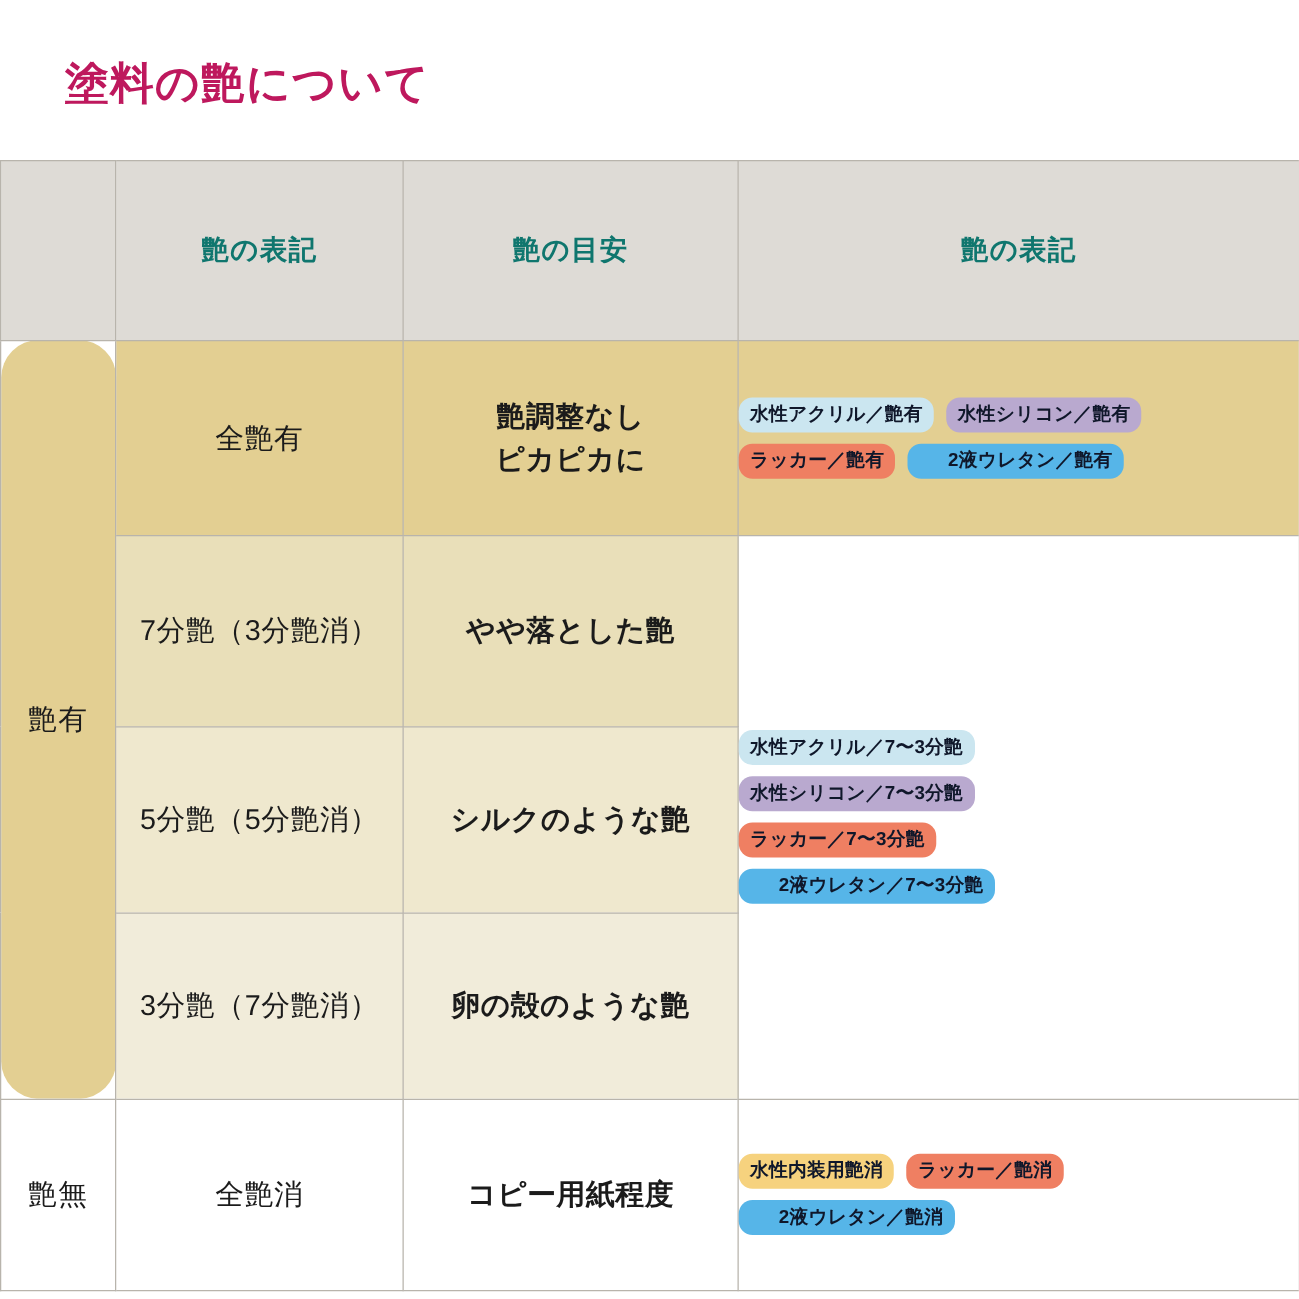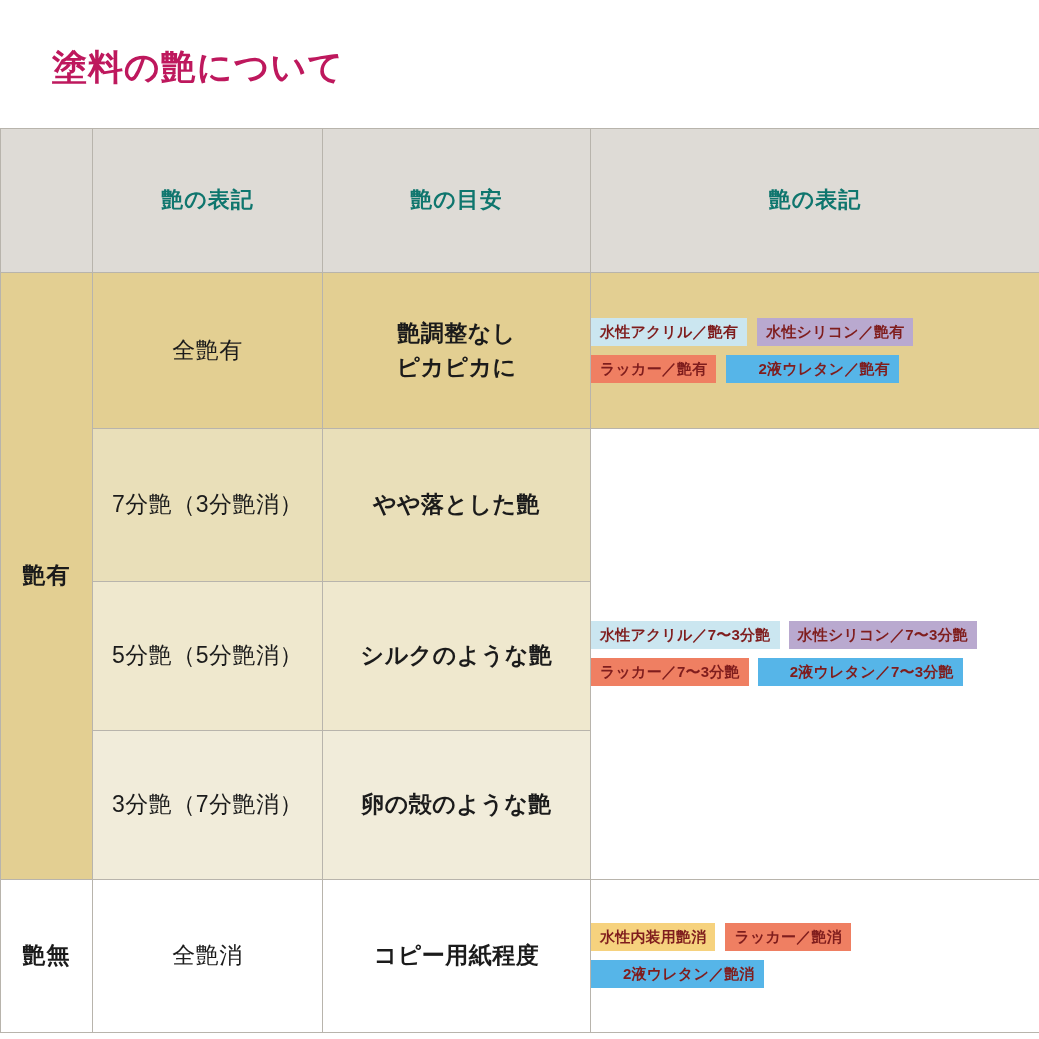--- a/index.html
+++ b/index.html
@@ -74,22 +74,23 @@
     height: 148px;
   }
   .row-matte td {
     background: #ffffff;
     height: 152px;
     margin-left: 42px;
   }
   
   td.label-cell {
     font-size: 23px;
-    font-weight: bold;
+    font-weight: normal;
     letter-spacing: 1px;
+    border-radius: 30px;
   }
   td.gloss-label { background: #e3cf92; }
   td.matte-label { background: #ffffff; }
   td.mid-col {
     font-size: 23px;
     font-weight: normal;
     letter-spacing: 0.5px;
   }
   td.usage-col {
     font-size: 23px;
@@ -104,29 +105,29 @@
   td.types-col.white-bg { background: #ffffff; }
 
   .tags {
     display: flex;
     flex-wrap: wrap;
     gap: 9px 10px;
     align-items: flex-start;
     max-width: 430px;
   }
   .tags.col-layout {
-    flex-direction: row;
+    flex-direction: column;
     gap: 9px;
   }
   .tag {
     display: inline-block;
     font-size: 15px;
     font-weight: bold;
-    color: #7f1d1d;
-    border-radius: 0;
+    color: #0f172a;
+    border-radius: 11px;
     padding: 6px 9px 7px 9px;
     letter-spacing: 0.2px;
     white-space: nowrap;
     line-height: 1;
   }
   .tag-acrylic { background: #cbe6f0; }
   .tag-silicon { background: #b9a9cf; }
   .tag-lacquer { background: #ef7f62; }
   .tag-urethane { background: #56b5e8; padding-left: 32px; }
   .tag-interior { background: #f6d27e; }

